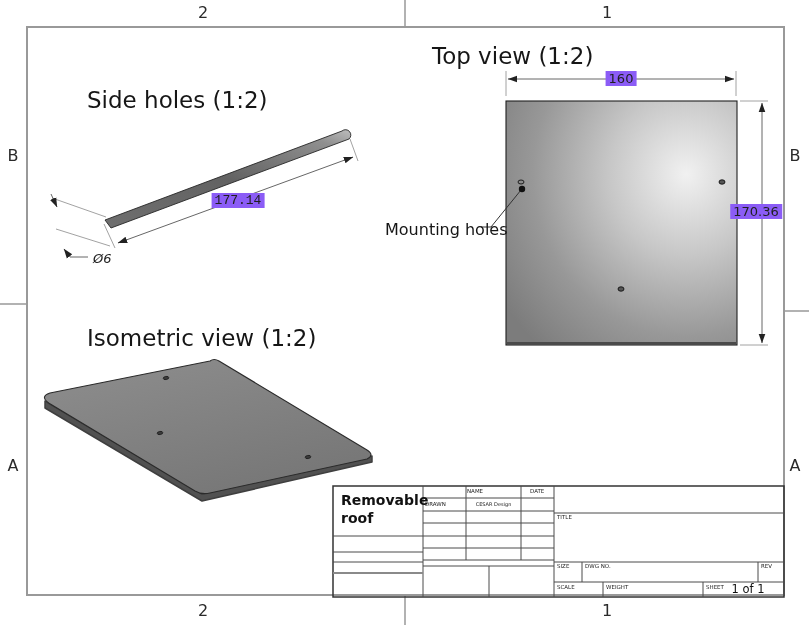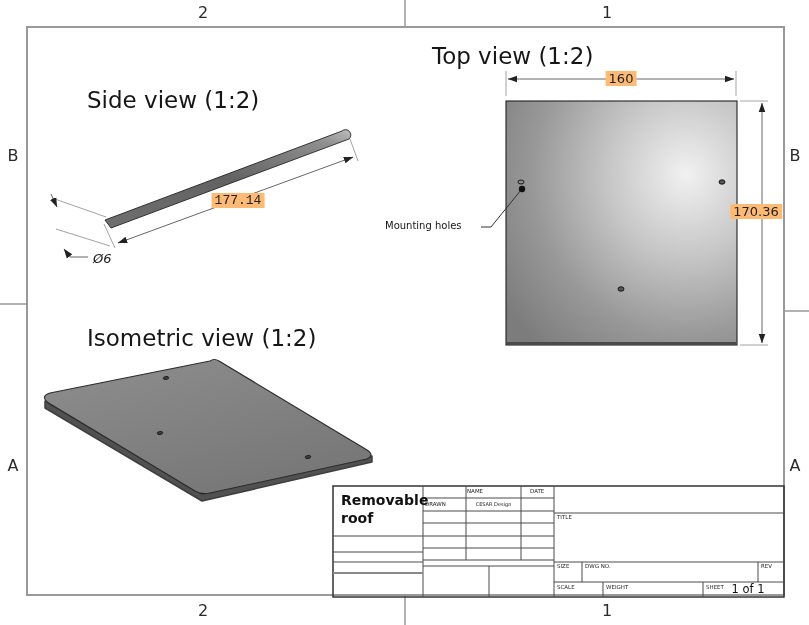--- a/index.html
+++ b/index.html
@@ -5,22 +5,22 @@
   html,body{margin:0;padding:0;background:#ffffff;}
   #sheet{
     position:relative;width:809px;height:625px;background:#ffffff;overflow:hidden;
     font-family:"DejaVu Sans","Liberation Sans",sans-serif;color:#1a1a1a;
   }
   #sheet svg{position:absolute;left:0;top:0;}
   .lbl{position:absolute;white-space:nowrap;color:#1a1a1a;}
   .ctr{transform:translateX(-50%);}
   .zone{font-size:16px;color:#2a2a2a;}
   .vtitle{font-size:23px;color:#161616;}
-  .dim{font-size:13px;background:#fdba74;padding:0 3px;color:#1f1f1f;}
-  .callout{font-size:10px;color:#161616;}
+  .dim{font-size:13px;background:#8b5cf6;padding:0 3px;color:#1f1f1f;}
+  .callout{font-size:16px;color:#161616;}
   .tb-tiny{font-size:5.5px;color:#222;letter-spacing:0;}
   .tb-name{font-size:5px;color:#222;}
   .part-name{font-size:14px;line-height:1.3;color:#111;width:80px;white-space:normal;font-weight:bold;}
   .sheet-val{font-size:11.5px;color:#111;}
 </style>
 </head>
 <body>
 
 <div id="sheet">
 
@@ -115,21 +115,21 @@
 
   <div class="lbl zone ctr" style="left:203px;top:3px;">2</div>
   <div class="lbl zone ctr" style="left:607px;top:3px;">1</div>
   <div class="lbl zone ctr" style="left:203px;top:601px;">2</div>
   <div class="lbl zone ctr" style="left:607px;top:601px;">1</div>
   <div class="lbl zone ctr" style="left:13px;top:146px;">B</div>
   <div class="lbl zone ctr" style="left:13px;top:456px;">A</div>
   <div class="lbl zone ctr" style="left:795px;top:146px;">B</div>
   <div class="lbl zone ctr" style="left:795px;top:456px;">A</div>
 
-  <div class="lbl vtitle" style="left:87px;top:87px;">Side view (1:2)</div>
+  <div class="lbl vtitle" style="left:87px;top:87px;">Side holes (1:2)</div>
   <div class="lbl vtitle" style="left:432px;top:43px;">Top view (1:2)</div>
   <div class="lbl vtitle" style="left:87px;top:325px;">Isometric view (1:2)</div>
 
   <div class="lbl dim ctr" style="left:621px;top:71px;">160</div>
   <div class="lbl dim ctr" style="left:756px;top:204px;">170.36</div>
   <div class="lbl dim ctr" style="left:238px;top:193px;font-family:Liberation Mono, monospace;">177.14</div>
   <div class="lbl dim" style="left:90px;top:251px;background:transparent;font-style:italic;">Ø6</div>
   <div class="lbl callout" style="left:385px;top:220px;">Mounting holes</div>
 
   <div class="lbl part-name" style="left:341px;top:491px;">Removable roof</div>

